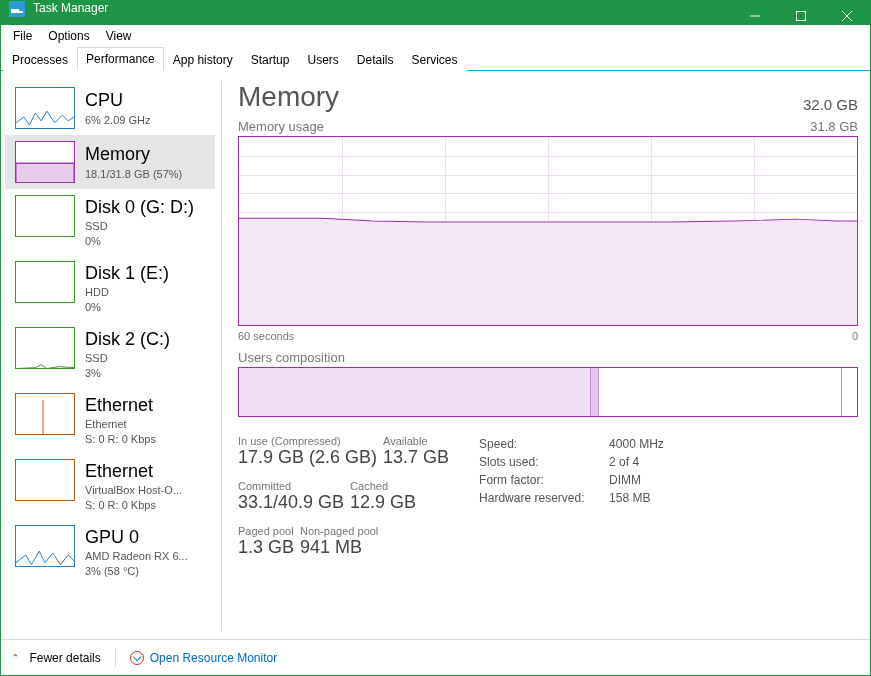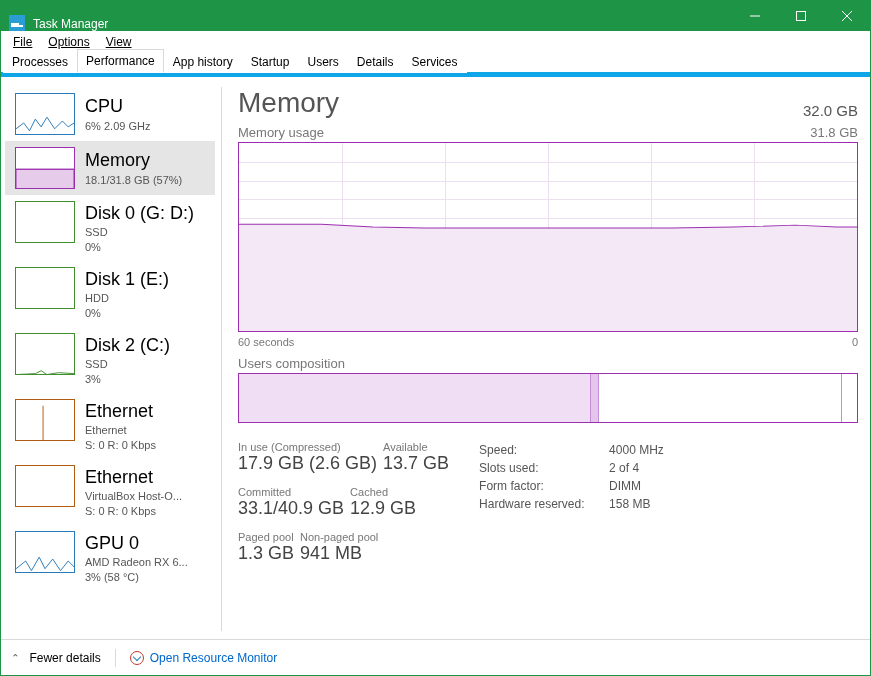--- a/index.html
+++ b/index.html
@@ -1,27 +1,27 @@
 <!DOCTYPE html>
 <html><head>
 <meta charset="utf-8">
 <style>
 * { margin: 0; padding: 0; box-sizing: border-box; font-family: "Segoe UI", Arial, sans-serif; }
 body { width: 871px; height: 676px; background: #fff; border: 1px solid #1e9447; display: flex; flex-direction: column; font-size: 12px; color: #000; }
-.titlebar { height: 30px; background: #1e9447; display: flex; align-items: flex-end; color: #fff; }
+.titlebar { height: 24px; background: #1e9447; display: flex; align-items: flex-start; color: #fff; }
 .titlebar .app-icon { width: 16px; height: 16px; margin: 0 8px; background:#299dd4; display:inline-block; position:relative;}
 .titlebar .app-icon::after{content:'';position:absolute;left:2px;right:2px;top:10px;height:2px;background:#fff;}
 .titlebar .app-icon::before{content:'';position:absolute;left:2px;top:4px;width:8px;height:4px;border-bottom:2px solid #fff;}
 .titlebar .title { flex: 0 0 auto; font-size: 12px; }
 .titlebar .spacer { flex: 1; }
 .titlebar .winbtn { width: 46px; height: 30px; display: flex; align-items: center; justify-content: center; }
 .titlebar .winbtn svg { stroke: #fff; fill: none; }
-.menubar { height: 22px; display: flex; align-items: center; padding: 0 4px; font-size: 12px; text-decoration: underline; }
+.menubar { height: 22px; display: flex; align-items: center; padding: 0 4px; font-size: 12px; }
 .menubar .menu { padding: 2px 8px; cursor: default; }
-.tabbar { height: 24px; display: flex; align-items: flex-end; border-bottom: 5px solid #0ea5e9; font-size: 12px; padding-left:2px;}
+.tabbar { height: 24px; display: flex; align-items: flex-end; border-bottom: 1px solid #0ea5e9; font-size: 12px; padding-left:2px;}
 .tabbar .tab { padding: 4px 8px; border: 1px solid transparent; border-bottom: none; position: relative; top:1px; background:#fff;}
 .tabbar .tab.active { border-color: #d9d9d9; border-bottom: 1px solid #fff; }
 .content { flex: 1; display: flex; padding: 10px 12px 8px 4px; overflow:hidden;}
 .sidebar { width: 210px; overflow-y: auto; }
 .sideitem { display: flex; padding: 6px 6px 6px 10px; gap: 10px; cursor:default;}
 .sideitem.selected { background: #e5e5e5; }
 .minigraph { width: 60px; height: 42px; border: 1px solid; flex-shrink:0; position:relative; background:#fff;}
 .minigraph svg{position:absolute;inset:0;}
 .sideinfo { display: flex; flex-direction: column; justify-content: center; line-height:1.35; overflow:hidden;}
 .sideinfo .t { font-size: 18px; }

